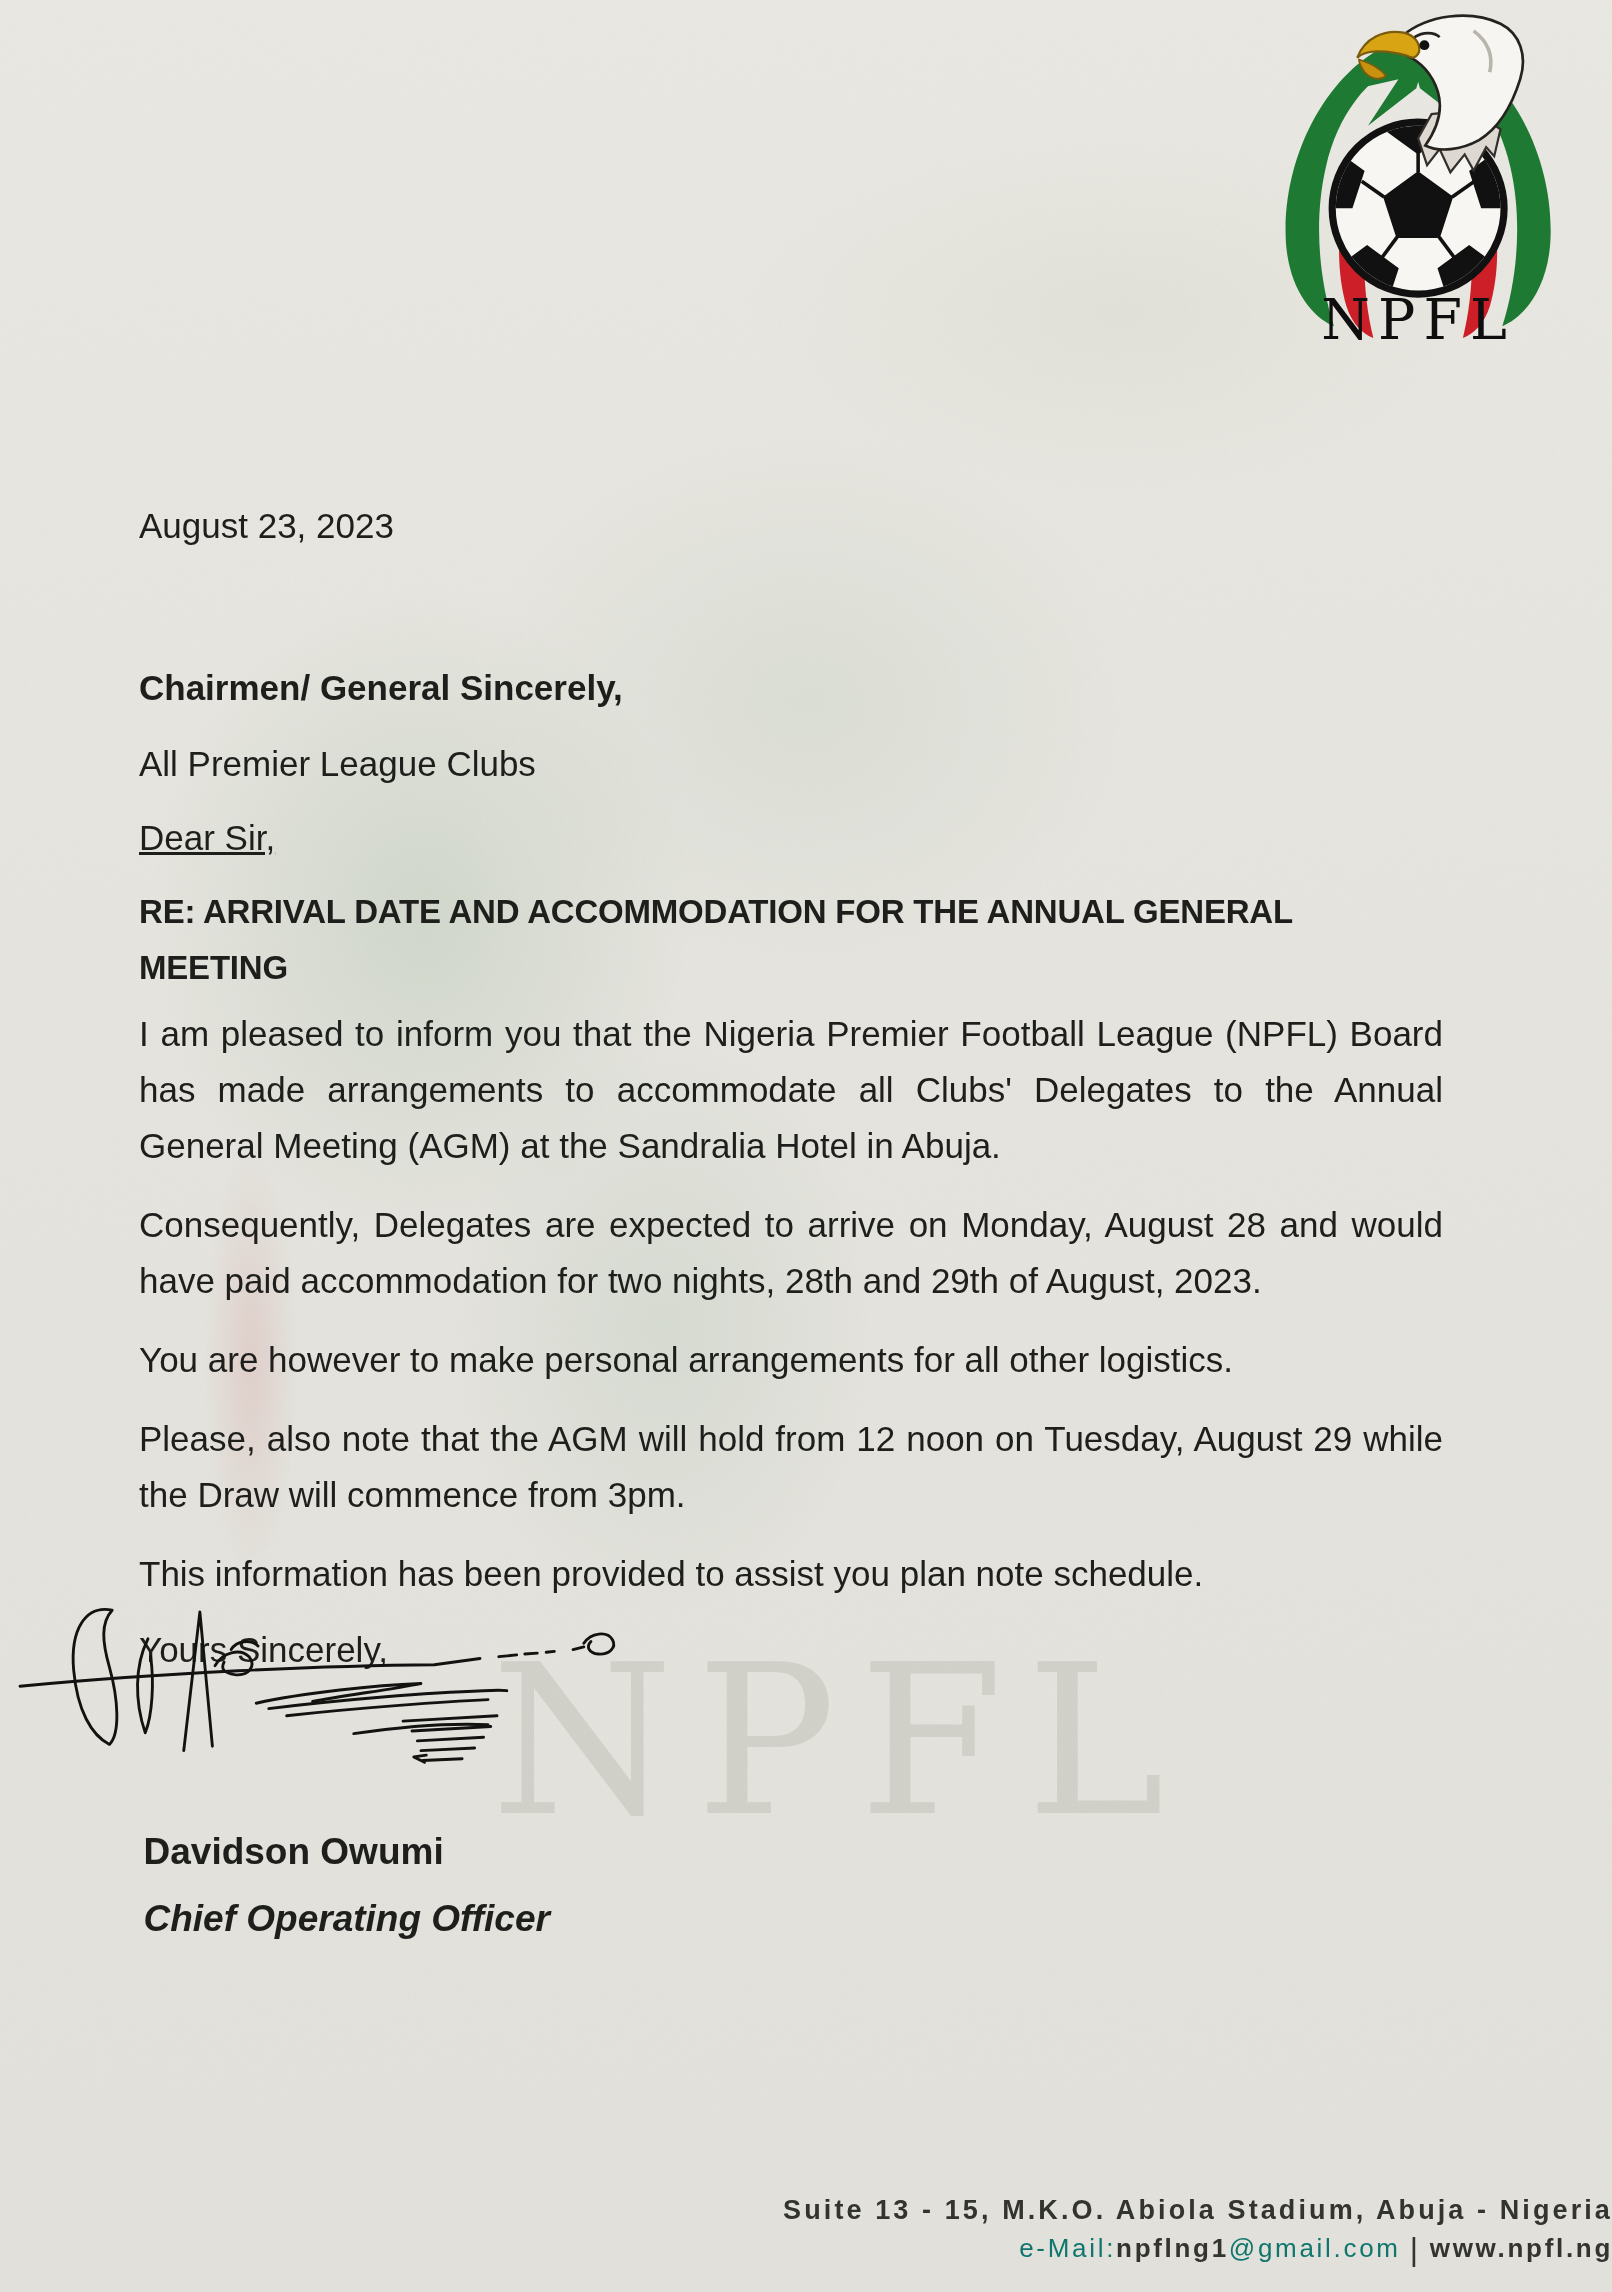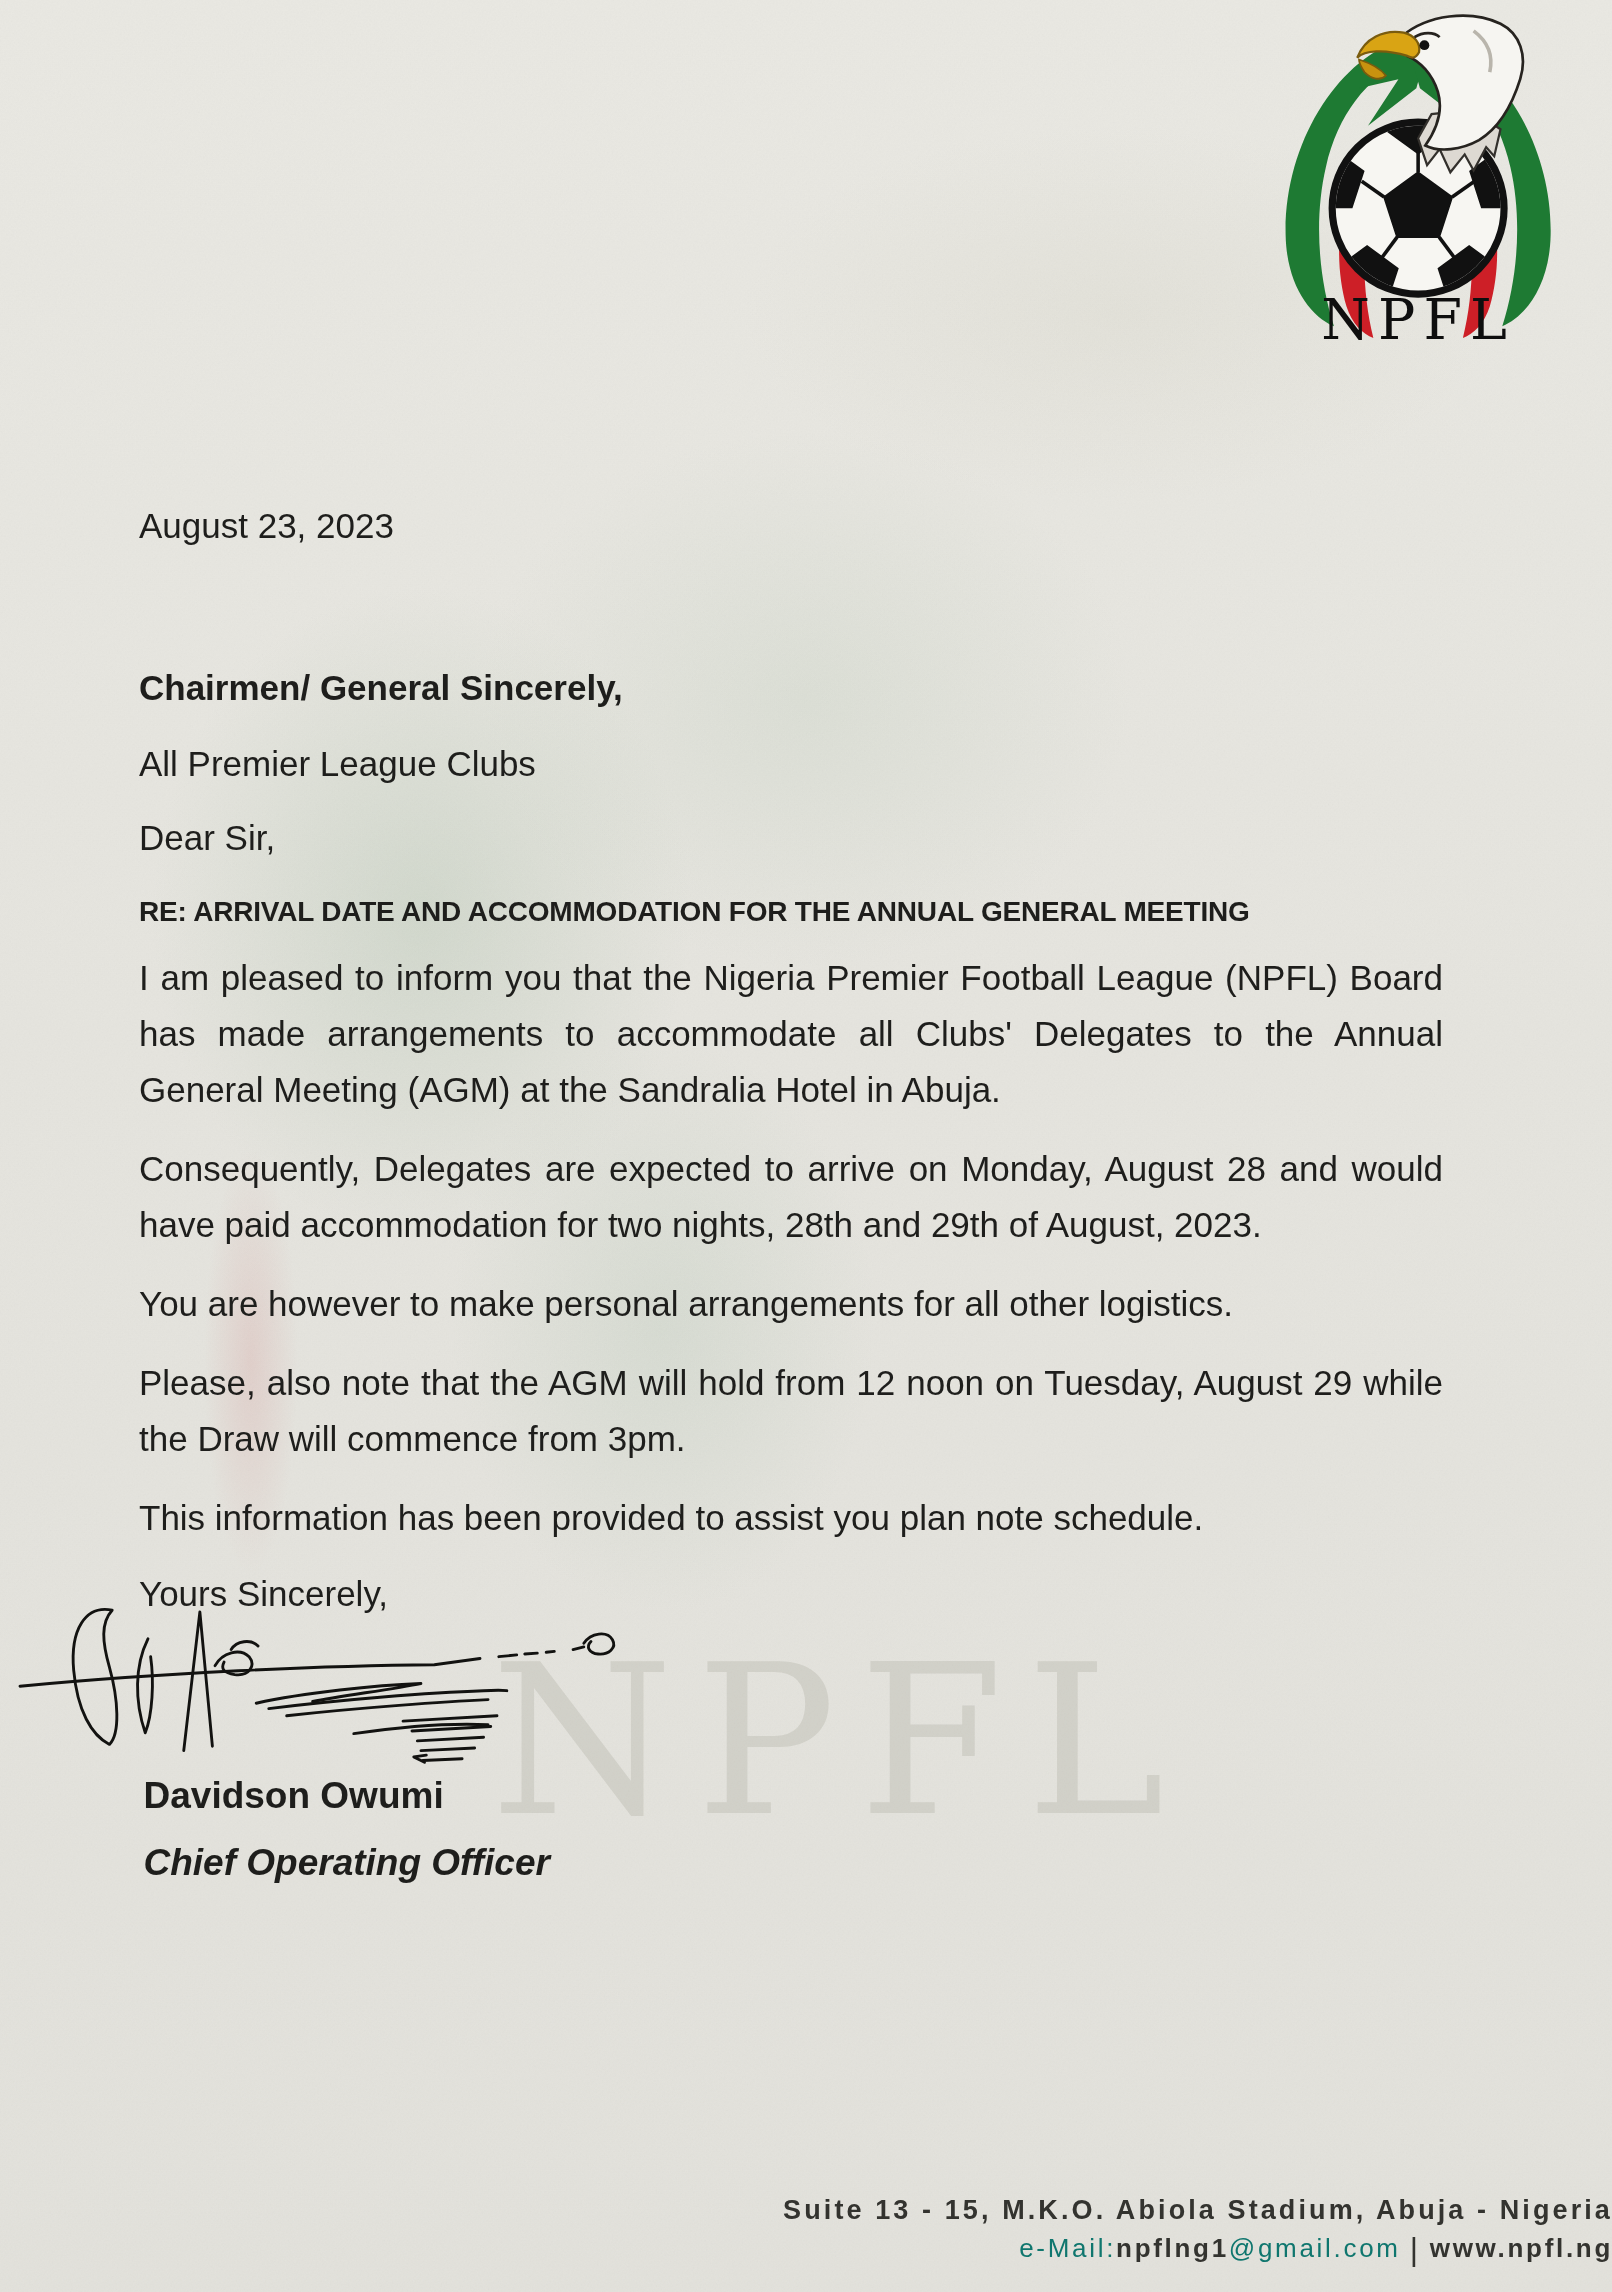--- a/index.html
+++ b/index.html
@@ -36,22 +36,22 @@
   .logo{position:absolute;left:1239px;top:3.6px;width:369px;height:342px;}
   .content{
     position:absolute;left:0;top:0;width:1574px;
     padding:498px 131px 0 139px;
     box-sizing:border-box;
     font-size:35px;line-height:56px;
   }
   .date-line{margin:0 0 0 0;}
   .recipient-name{margin:106px 0 0 0;font-weight:bold;}
   .recipient-org{margin:19.7px 0 0 0;}
-  .salutation{margin:18px 0 0 0;}
-  .subject-line{margin:18px 0 0 0;font-weight:bold;font-size:28px;letter-spacing:-0.2px;}
+  .salutation{margin:18px 0 0 0;text-decoration:underline;}
+  .subject-line{margin:18px 0 0 0;font-weight:bold;font-size:33px;letter-spacing:-0.2px;}
   .body-par{margin:10.7px 0 0 0;text-align:justify;}
   .body-par + .body-par{margin-top:23px;}
   .closing{margin:19.7px 0 0 0;}
   .signatory-name{margin:146px 0 0 4.5px;font-weight:bold;font-size:37px;}
   .signatory-title{margin:10.7px 0 0 4.5px;font-weight:bold;font-style:italic;font-size:37px;}
   .signature-svg{position:absolute;left:0;top:1603px;width:636px;height:179px;}
   .footer{
     position:absolute;left:0;top:2192px;width:1613px;
     text-align:right;color:#33332f;
   }

